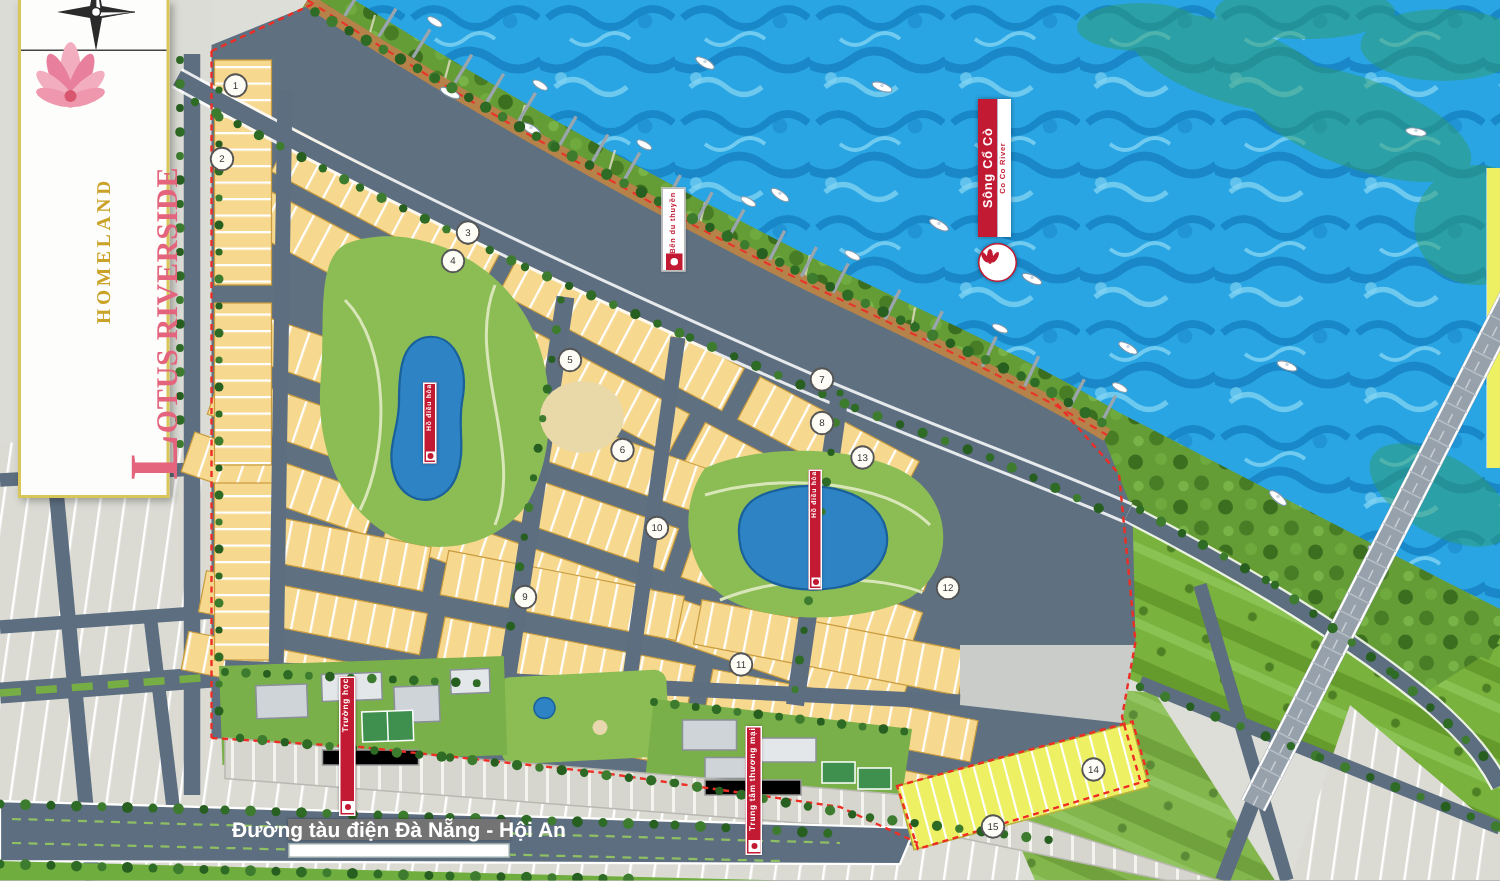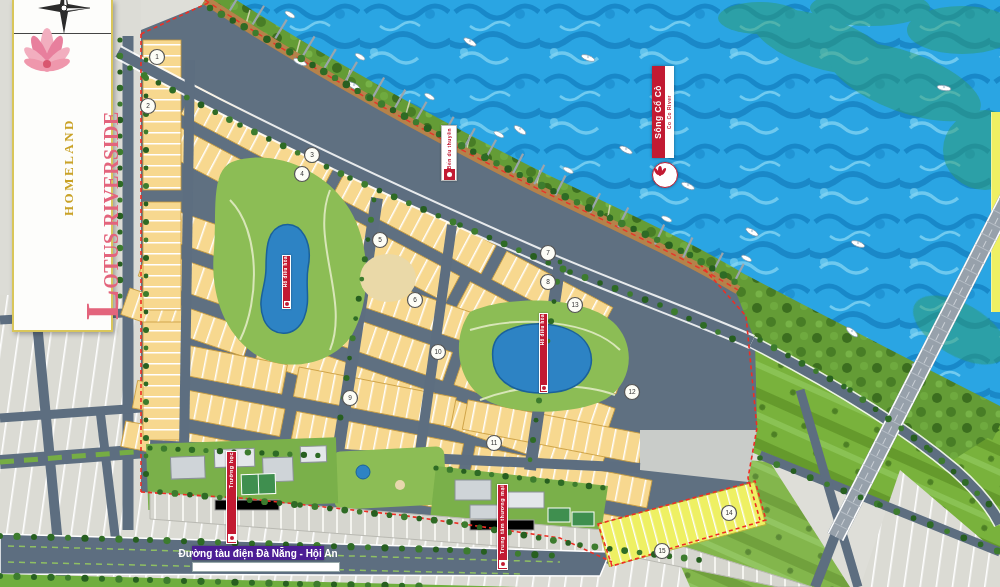--- a/index.html
+++ b/index.html
@@ -37,22 +37,22 @@
   .lake1-label .vtext{font-size:4.5px;}
   .lake2-label{left:539px;top:313px;width:9px;height:80px;}
   .lake2-label .vtext{font-size:4.5px;}
   .facL-label{left:226px;top:451px;width:11px;height:93px;}
   .facL-label .vtext{font-size:5.5px;}
   .facR-label{left:497px;top:484px;width:11px;height:86px;}
   .facR-label .vtext{font-size:5.5px;}
   .lake1-label .mini-ico,.lake2-label .mini-ico{width:6px;height:6px;margin-bottom:1px;}
   .facL-label .mini-ico,.facR-label .mini-ico{width:8px;height:8px;margin-bottom:1px;}
   
-  .tram-label{position:absolute;left:192px;top:546px;width:132px;height:14px;background:#4c1d95;
-              color:#fff;font-size:10px;font-weight:bold;display:flex;align-items:center;
+  .tram-label{position:absolute;left:192px;top:546px;width:148px;height:14px;background:#737373;
+              color:#fff;font-size:14px;font-weight:bold;display:flex;align-items:center;
               justify-content:center;white-space:nowrap;box-shadow:0 0 2px rgba(0,0,0,.4);}
   .tram-box{position:absolute;left:192px;top:562px;width:148px;height:10px;background:#fff;
             border:1px solid #9aa;box-sizing:border-box;}
   
   .banner{position:absolute;left:12px;top:0;width:101px;height:332px;background:#fdfdfb;
           border:2px solid #d9c65a;border-top:none;box-sizing:border-box;box-shadow:2px 2px 5px rgba(0,0,0,.3);}
   .banner .divider{position:absolute;left:0;top:33px;width:100%;height:1px;background:#444;}
   .brand-txt{position:absolute;left:47px;top:216px;transform:rotate(-90deg);transform-origin:0 0;
              width:110px;font-family:"Liberation Serif",serif;font-weight:bold;font-size:13px;
              color:#c9a227;letter-spacing:2.5px;white-space:nowrap;}

